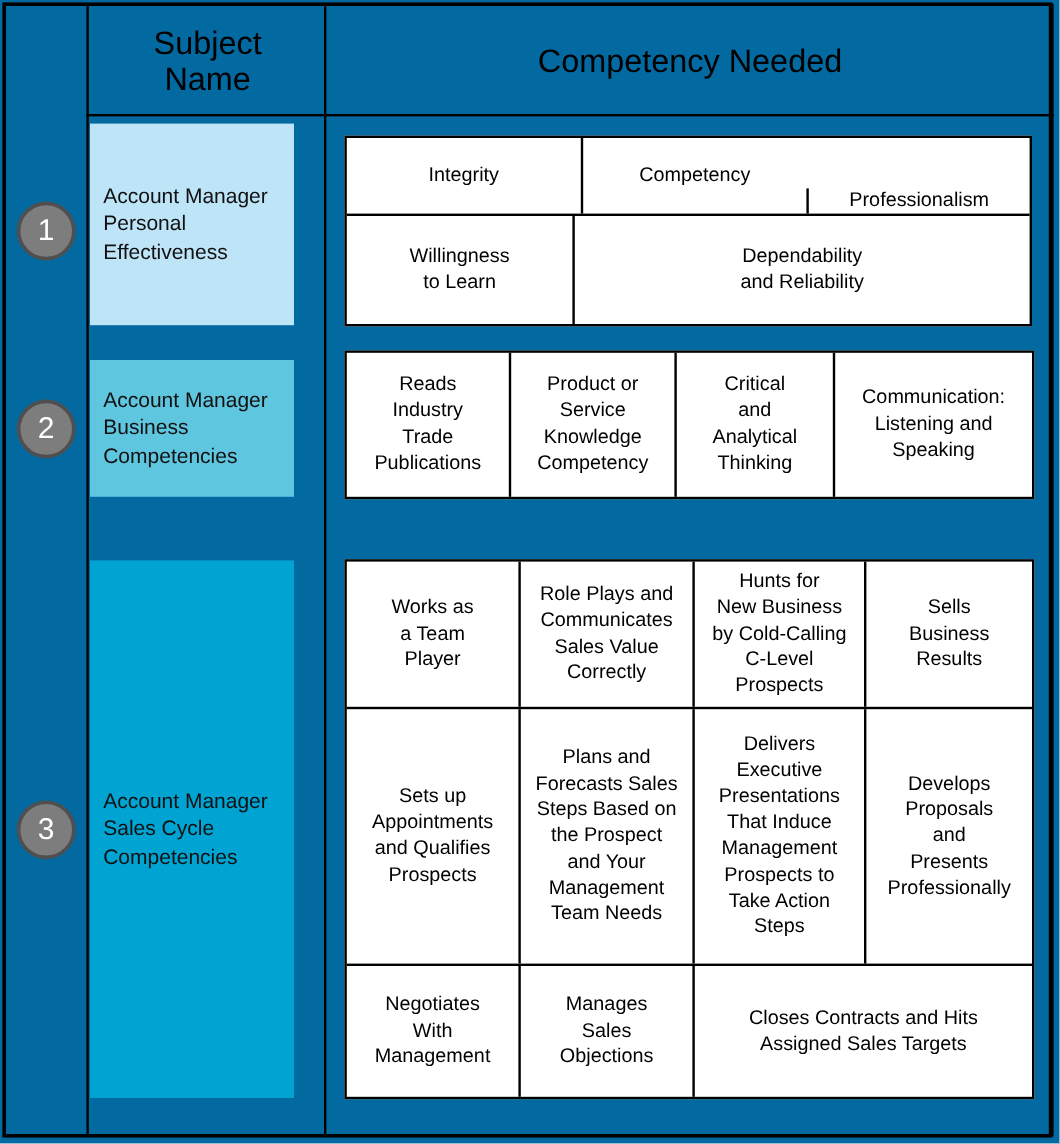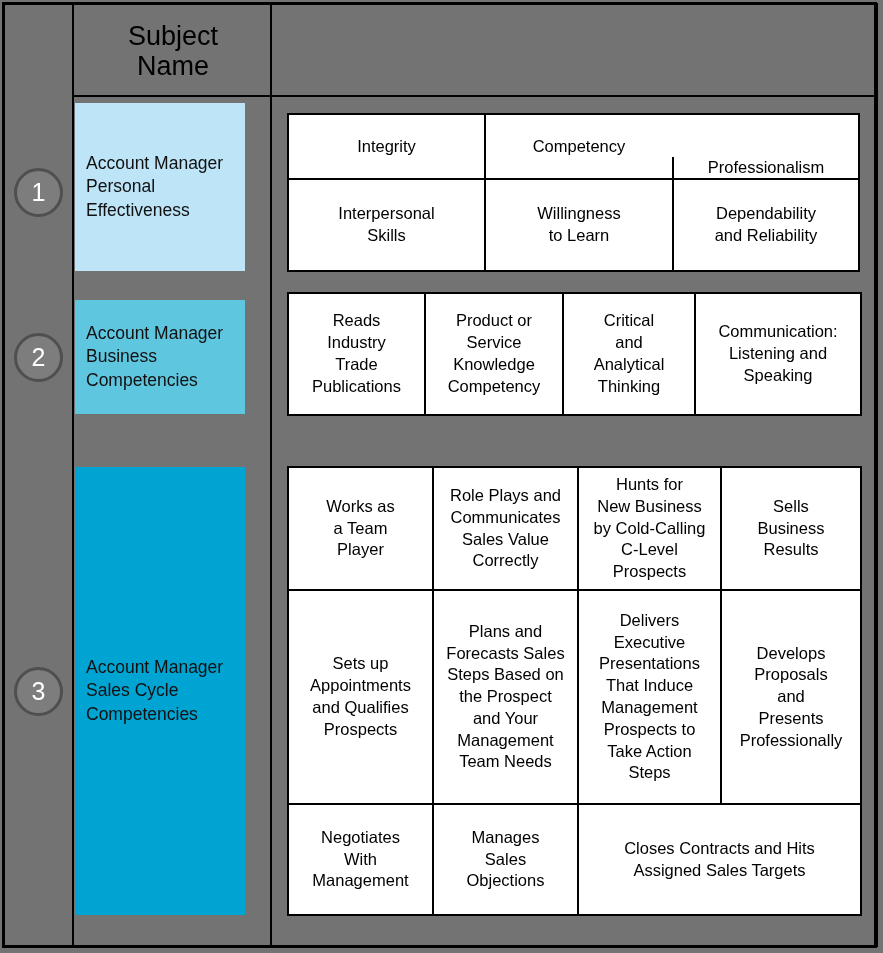--- a/index.html
+++ b/index.html
@@ -9,21 +9,21 @@
   }
   body {
     font-family: "Liberation Sans", sans-serif;
     color: #000000;
   }
 
   #chart {
     position: relative;
     width: 883px;
     height: 953px;
-    background: #737373;
+    background: #0369a1;
     overflow: hidden;
   }
 
   
   .outer-frame {
     position: absolute;
     left: 2px;
     top: 2px;
     width: 875px;
     height: 946px;
@@ -160,37 +160,39 @@
 <div id="chart">
 
   <div class="outer-frame"></div>
   <div class="table-frame"></div>
   <div class="col-divider"></div>
   <div class="header-rule"></div>
 
   <div class="header-subject">
     <span>Subject<br>Name</span>
   </div>
+  <div class="header-competency">
+    <span>Competency Needed</span>
+  </div>
 
   <div class="badge" style="top: 168px; background: rgb(125, 125, 125); border-color: rgb(79, 79, 79); color: rgb(255, 255, 255);">
     <span>1</span>
   </div>
 
   <div class="subject-block" id="block1" style="top: 103px; height: 168px; background: rgb(189, 228, 247);">
     <span>Account Manager<br>Personal<br>Effectiveness</span>
   </div>
 
   <div class="comp-grid" id="grid1" style="left:287px; top:113px; width:573px; height:159px;">
     <div class="comp-row" style="flex:0 0 63px;">
       <div class="comp-cell" style="flex:0 0 195px;">Integrity</div>
       <div class="comp-cell" style="flex:0 0 188px;">Competency</div>
       <div class="comp-cell" style="flex:1 1 auto;margin-top:42px;">Professionalism</div>
     </div>
     <div class="comp-row">
-      <div class="comp-cell" style="flex:0 0 195px;">Interpersonal<br>Skills</div>
       <div class="comp-cell" style="flex:0 0 188px;">Willingness<br>to Learn</div>
       <div class="comp-cell" style="flex:1 1 auto;">Dependability<br>and Reliability</div>
     </div>
   </div>
 
   <div class="badge" style="top: 333px; background: rgb(125, 125, 125); border-color: rgb(79, 79, 79); color: rgb(255, 255, 255);">
     <span>2</span>
   </div>
 
   <div class="subject-block" id="block2" style="top: 300px; height: 114px; background: rgb(95, 198, 224);">

